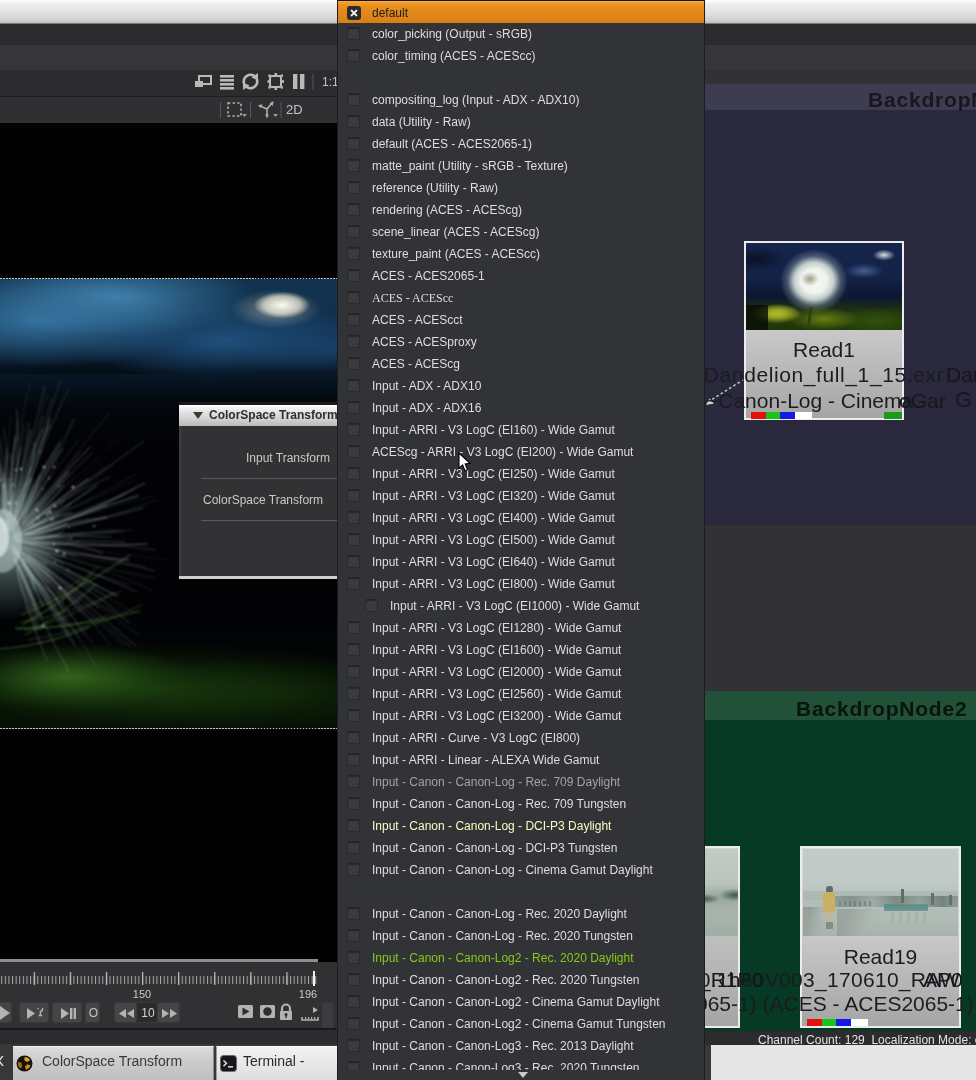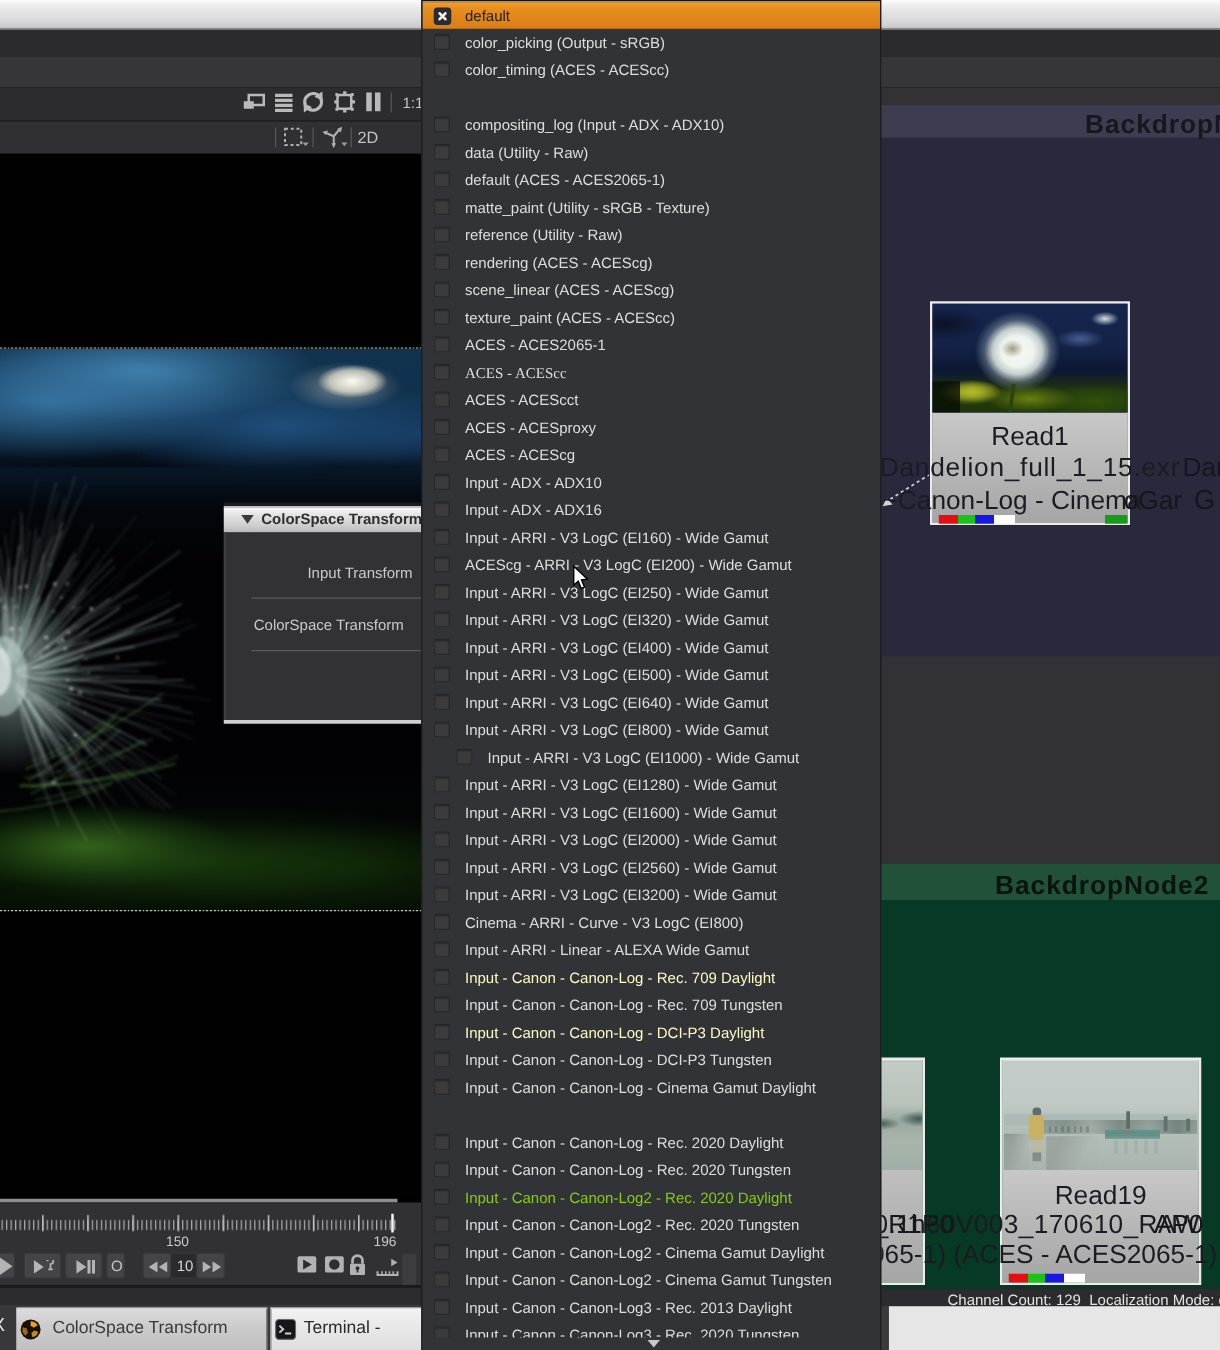--- a/index.html
+++ b/index.html
@@ -673,29 +673,29 @@
 <div class="abs" style="left:0;top:683px;width:368px;height:22px;">
  <div class="abs" style="left:9px;top:4px;width:13px;height:13px;background:#3b3b3e;border:1px solid #2a2a2c;border-top-color:#242426;box-shadow:inset 0 1px 1px rgba(0,0,0,.35);border-radius:2px;box-sizing:border-box;"></div>
  <div class="abs" style="left:34px;top:4px;font-size:12px;color:#dededf;white-space:nowrap;">Input - ARRI - V3 LogC (EI2560) - Wide Gamut</div>
 </div>
 <div class="abs" style="left:0;top:705px;width:368px;height:22px;">
  <div class="abs" style="left:9px;top:4px;width:13px;height:13px;background:#3b3b3e;border:1px solid #2a2a2c;border-top-color:#242426;box-shadow:inset 0 1px 1px rgba(0,0,0,.35);border-radius:2px;box-sizing:border-box;"></div>
  <div class="abs" style="left:34px;top:4px;font-size:12px;color:#dededf;white-space:nowrap;">Input - ARRI - V3 LogC (EI3200) - Wide Gamut</div>
 </div>
 <div class="abs" style="left:0;top:727px;width:368px;height:22px;">
  <div class="abs" style="left:9px;top:4px;width:13px;height:13px;background:#3b3b3e;border:1px solid #2a2a2c;border-top-color:#242426;box-shadow:inset 0 1px 1px rgba(0,0,0,.35);border-radius:2px;box-sizing:border-box;"></div>
- <div class="abs" style="left:34px;top:4px;font-size:12px;color:#dededf;white-space:nowrap;">Cinema - ARRI - Curve - V3 LogC (EI800)</div>
+ <div class="abs" style="left:34px;top:4px;font-size:12px;color:#dededf;white-space:nowrap;">Input - ARRI - Curve - V3 LogC (EI800)</div>
 </div>
 <div class="abs" style="left:0;top:749px;width:368px;height:22px;">
  <div class="abs" style="left:9px;top:4px;width:13px;height:13px;background:#3b3b3e;border:1px solid #2a2a2c;border-top-color:#242426;box-shadow:inset 0 1px 1px rgba(0,0,0,.35);border-radius:2px;box-sizing:border-box;"></div>
  <div class="abs" style="left:34px;top:4px;font-size:12px;color:#dededf;white-space:nowrap;">Input - ARRI - Linear - ALEXA Wide Gamut</div>
 </div>
 <div class="abs" style="left:0;top:771px;width:368px;height:22px;">
  <div class="abs" style="left:9px;top:4px;width:13px;height:13px;background:#3b3b3e;border:1px solid #2a2a2c;border-top-color:#242426;box-shadow:inset 0 1px 1px rgba(0,0,0,.35);border-radius:2px;box-sizing:border-box;"></div>
- <div class="abs" style="left:34px;top:4px;font-size:12px;color:#fef9c3;white-space:nowrap;">Input - Canon - Canon-Log - Rec. 709 Daylight</div>
+ <div class="abs" style="left:34px;top:4px;font-size:12px;color:#a3a3a3;white-space:nowrap;">Input - Canon - Canon-Log - Rec. 709 Daylight</div>
 </div>
 <div class="abs" style="left:0;top:793px;width:368px;height:22px;">
  <div class="abs" style="left:9px;top:4px;width:13px;height:13px;background:#3b3b3e;border:1px solid #2a2a2c;border-top-color:#242426;box-shadow:inset 0 1px 1px rgba(0,0,0,.35);border-radius:2px;box-sizing:border-box;"></div>
  <div class="abs" style="left:34px;top:4px;font-size:12px;color:#dededf;white-space:nowrap;">Input - Canon - Canon-Log - Rec. 709 Tungsten</div>
 </div>
 <div class="abs" style="left:0;top:815px;width:368px;height:22px;">
  <div class="abs" style="left:9px;top:4px;width:13px;height:13px;background:#3b3b3e;border:1px solid #2a2a2c;border-top-color:#242426;box-shadow:inset 0 1px 1px rgba(0,0,0,.35);border-radius:2px;box-sizing:border-box;"></div>
  <div class="abs" style="left:34px;top:4px;font-size:12px;color:#fef9c3;white-space:nowrap;">Input - Canon - Canon-Log - DCI-P3 Daylight</div>
 </div>
 <div class="abs" style="left:0;top:837px;width:368px;height:22px;">

